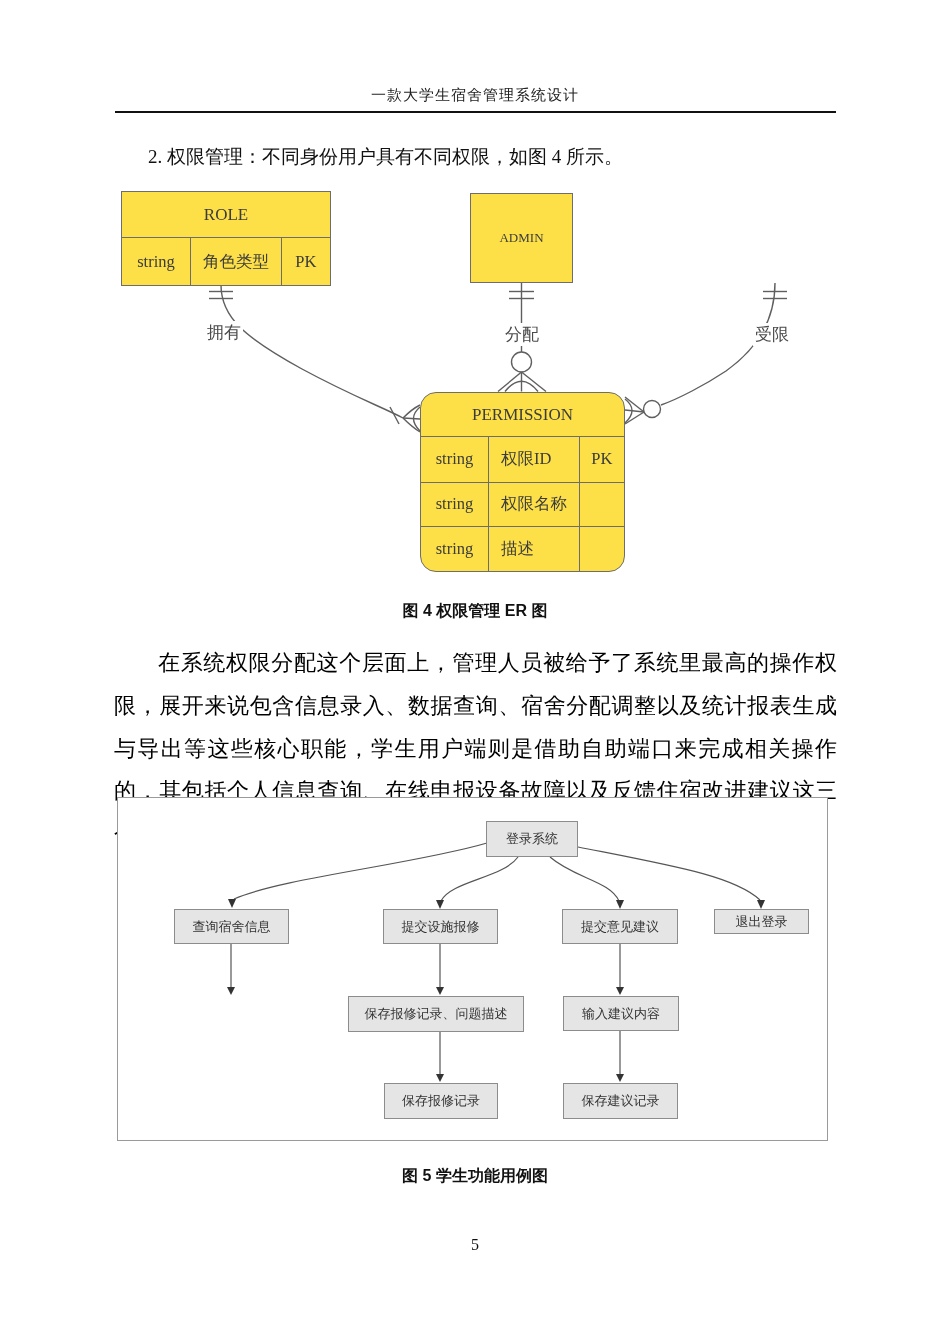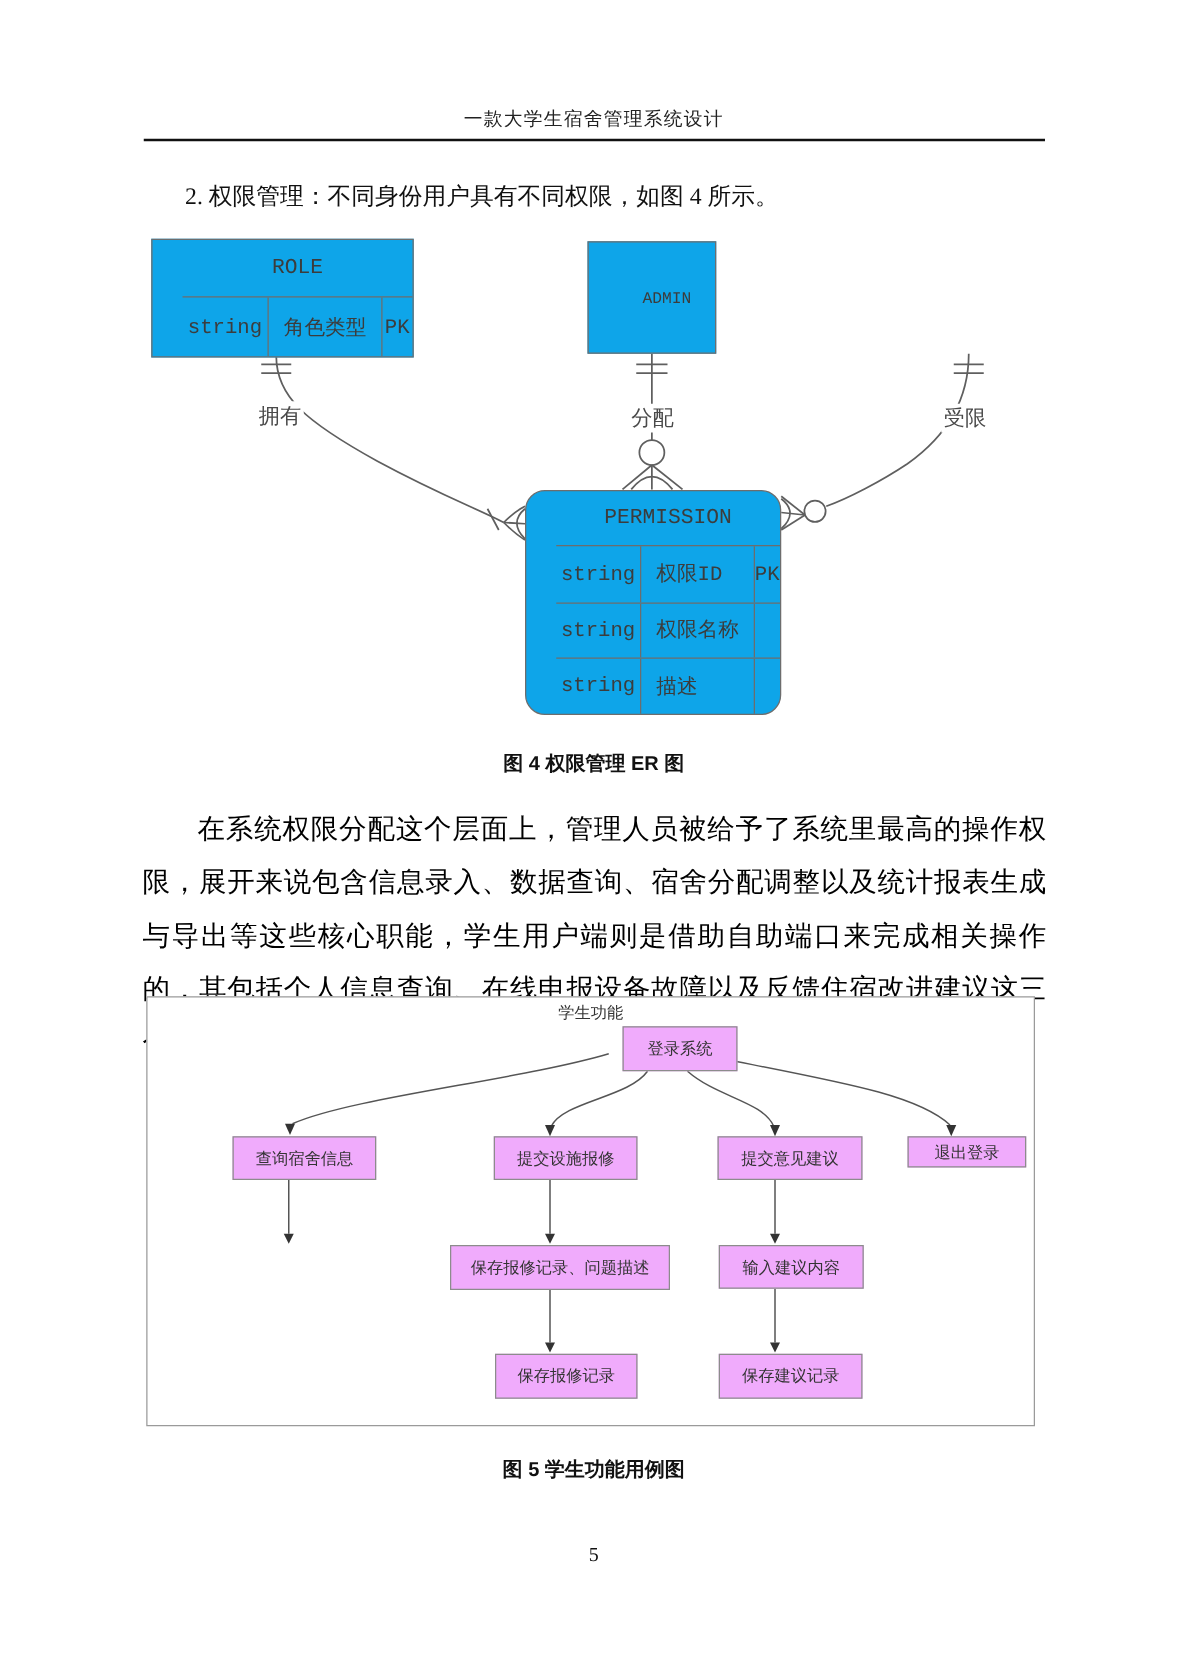--- a/index.html
+++ b/index.html
@@ -13,22 +13,22 @@
                   font-size:15px; letter-spacing:1px; color:#222; }
   .header-rule { top:111px; left:115px; width:721px; border-top:2px solid #111; }
 
   
   .intro { top:144px; left:115px; width:725px; padding-left:33px;
            font-size:19px; color:#111; }
 
   
   .er-diagram { top:185px; left:0; width:950px; height:405px; }
   .er-diagram svg { position:absolute; left:0; top:0; }
-  .er-table, .er-entity { position:absolute; background:#0ea5e9; border:1.5px solid #6d6d6d;
-       font-family:Liberation Mono, monospace; color:#3c3c3c;padding-left:24px; }
+  .er-table, .er-entity { position:absolute; background:#fde047; border:1.5px solid #6d6d6d;
+       font-family:Liberation Serif, serif; color:#3c3c3c; }
   .er-title { border-bottom:1.5px solid #6d6d6d; display:flex; align-items:center;
               justify-content:center; font-size:17px; }
   .er-row { display:flex; }
   .er-row + .er-row { border-top:1.5px solid #6d6d6d; }
   .er-cell { display:flex; align-items:center; font-size:16.5px; }
   .cell-type { justify-content:center; border-right:1.5px solid #6d6d6d; }
   .cell-name { padding-left:12px; border-right:1.5px solid #6d6d6d; }
   .cell-key  { justify-content:center; }
   .role-table  { left:121px; top:6px; width:210px; }
   .role-table .er-title { height:46px; }
@@ -57,24 +57,24 @@
   .main-para { top:642px; left:114px; width:723px; font-size:22px; line-height:42.8px;
                text-align:justify; text-indent:2em; color:#000000; }
 
   
   .flow-diagram { top:797px; left:117px; width:711px; height:344px;
                   border:1.5px solid #9a9a9a; background:#fff; }
   .flow-diagram svg { position:absolute; left:0; top:0; }
   .flow-title { position:absolute; top:3px; left:0; width:100%; text-align:center;
                 font-family:"Liberation Sans","DejaVu Sans",sans-serif;
                 font-size:13px; color:#333; }
-  .flow-box { position:absolute; background:#f0abfc; border:1.5px solid #8c8c8c;
+  .flow-box { position:absolute; background:#e5e5e5; border:1.5px solid #8c8c8c;
               display:flex; align-items:center; justify-content:center;
               font-family:Liberation Serif, serif;
-              font-size:13px; color:#333; white-space:nowrap;margin-left:12px; }
+              font-size:13px; color:#333; white-space:nowrap; }
   .fb-login   { left:368px; top:23px;  width:92px;  height:36px; }
   .fb-query   { left:56px;  top:111px; width:115px; height:35px; }
   .fb-repair  { left:265px; top:111px; width:115px; height:35px; }
   .fb-suggest { left:444px; top:111px; width:116px; height:35px; }
   .fb-logout  { left:596px; top:111px; width:95px;  height:25px; }
   .fb-show    { left:26px;  top:198px; width:175px; height:36px; }
   .fb-fill    { left:230px; top:198px; width:176px; height:36px; }
   .fb-input   { left:445px; top:198px; width:116px; height:35px; }
   .fb-save-r  { left:266px; top:285px; width:114px; height:36px; }
   .fb-save-s  { left:445px; top:285px; width:115px; height:36px; }
@@ -157,21 +157,20 @@
   <div class="rel-label lbl-own">拥有</div>
   <div class="rel-label lbl-assign">分配</div>
   <div class="rel-label lbl-limit">受限</div>
 </div>
 
 <div class="abs caption fig4-caption">图 4 权限管理 ER 图</div>
 
 <div class="abs main-para">在系统权限分配这个层面上，管理人员被给予了系统里最高的操作权限，展开来说包含信息录入、数据查询、宿舍分配调整以及统计报表生成与导出等这些核心职能，学生用户端则是借助自助端口来完成相关操作的，其包括个人信息查询、在线申报设备故障以及反馈住宿改进建议这三个基础模块，如图 5 所示。</div>
 
 <div class="abs flow-diagram">
-  <div class="flow-title">学生功能</div>
 
   <svg width="708" height="341" viewBox="0 0 708 341">
     <g fill="none" stroke="#555" stroke-width="1.2">
       <path d="M 369,45 C 298,66 163,80 116,101"></path>
       <path d="M 400,59 C 385,80 333,83 323,103"></path>
       <path d="M 432,59 C 456,80 492,83 501,103"></path>
       <path d="M 460,49 C 556,68 616,78 642,102"></path>
       <line x1="113" y1="146" x2="113" y2="189"></line>
       <line x1="322" y1="146" x2="322" y2="189"></line>
       <line x1="502" y1="146" x2="502" y2="189"></line>

